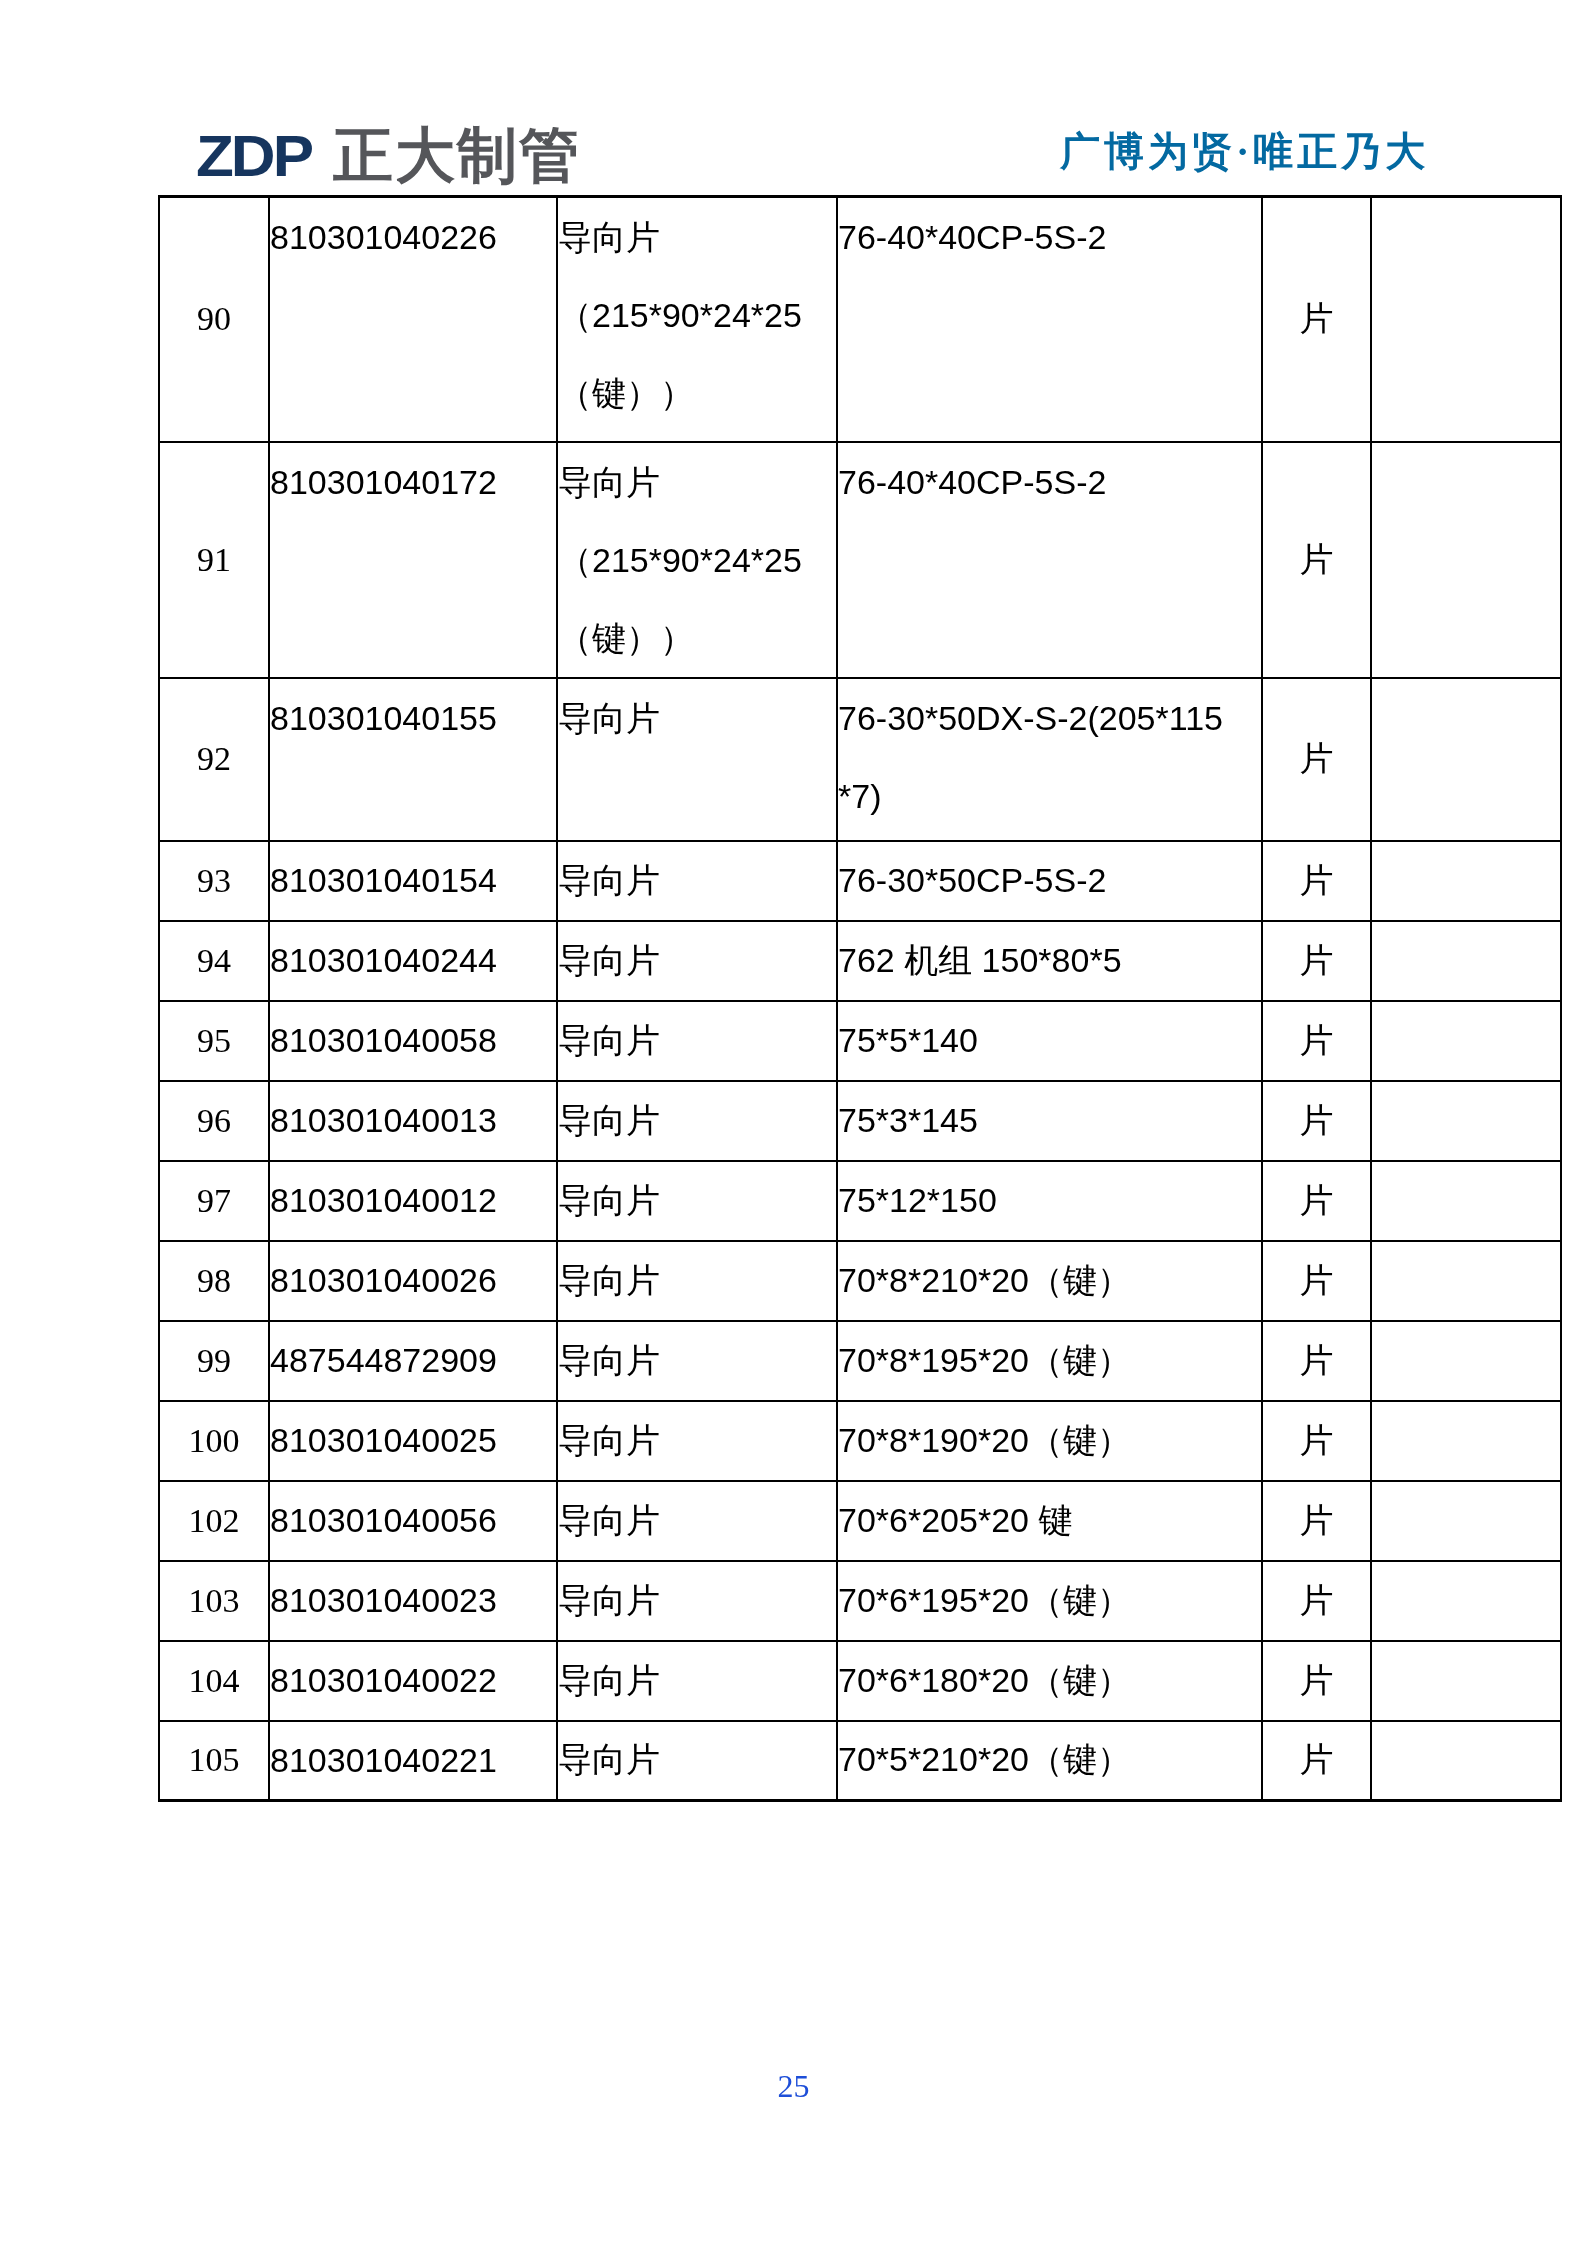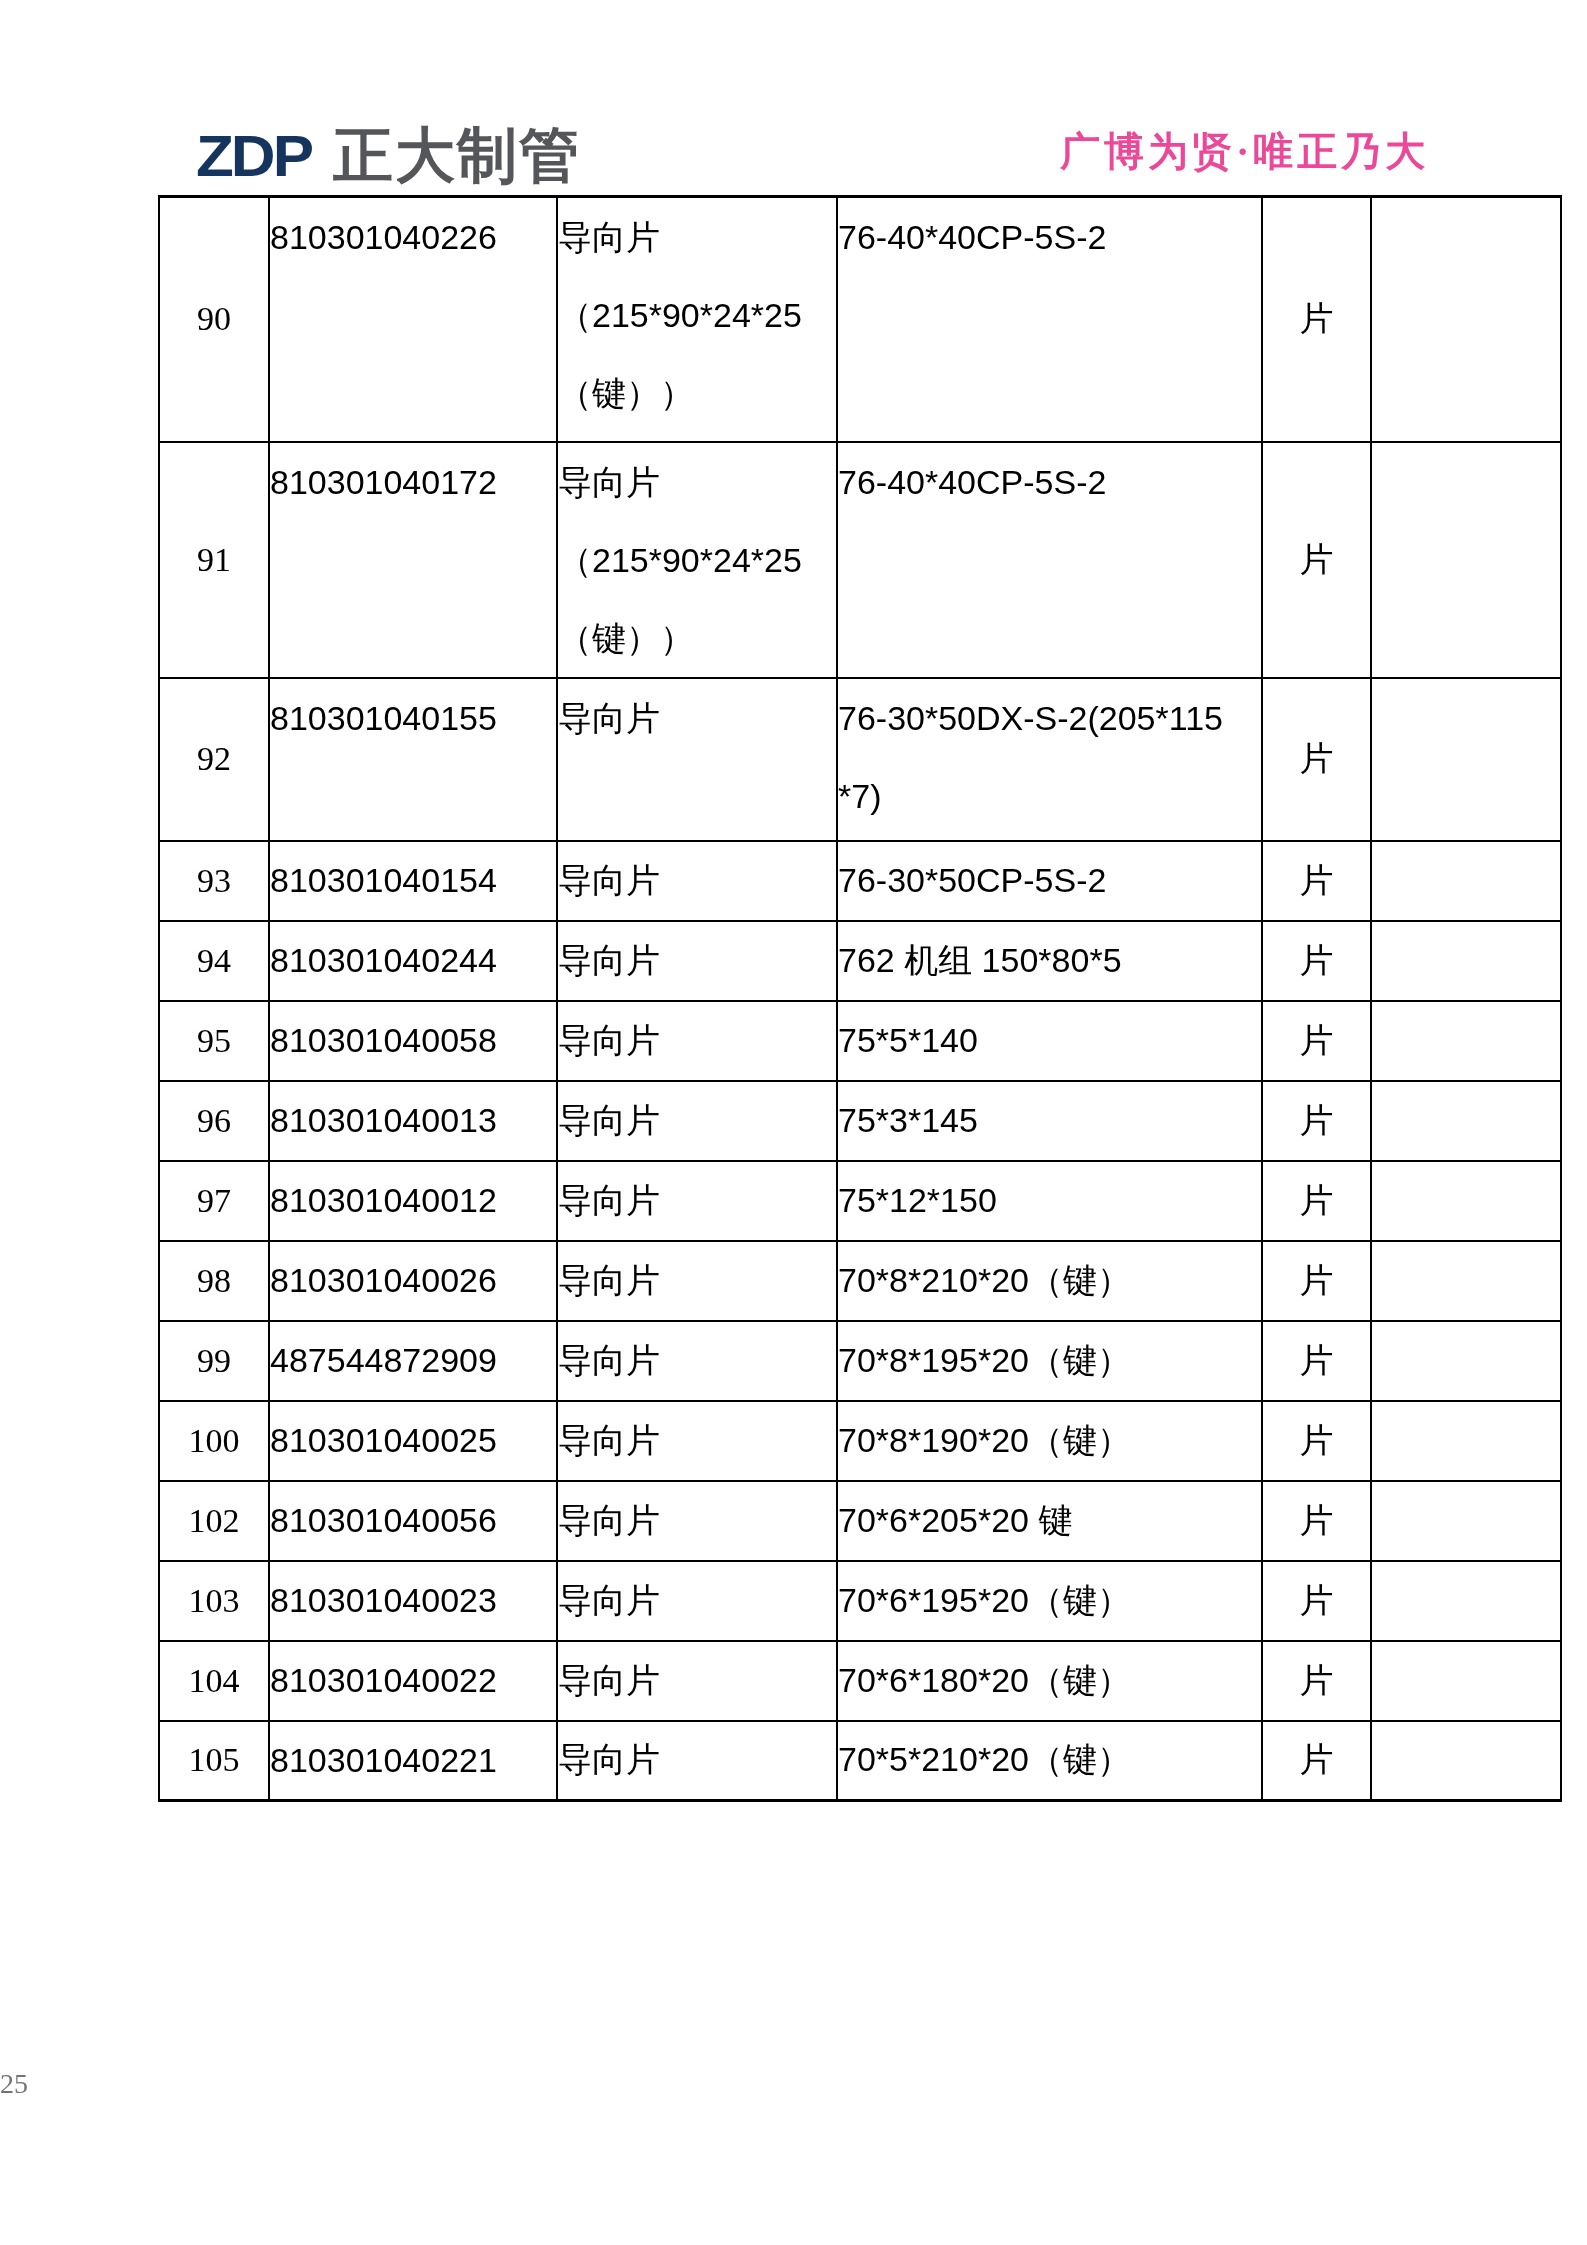--- a/index.html
+++ b/index.html
@@ -22,21 +22,21 @@
   }
   .logo-cn{
     font-family:"Liberation Sans", sans-serif;
     font-weight:700;font-size:60px;line-height:52px;
     color:#55565a;letter-spacing:2px;
   }
   .slogan{
     position:absolute;left:1060px;top:128px;width:430px;
     font-family:"Liberation Serif","DejaVu Serif", serif;
     font-weight:700;font-size:40px;line-height:48px;
-    color:#ec4899;letter-spacing:4px;white-space:nowrap;
+    color:#0369a1;letter-spacing:4px;white-space:nowrap;
   }
   
   table.parts{
     position:absolute;left:158px;top:195px;
     width:1402px;
     border-collapse:collapse;table-layout:fixed;
     border:2px solid #000;
     border-top:3px solid #000;
     border-bottom:3px solid #000;
   }
@@ -61,22 +61,23 @@
   tr.r-std{height:80px;}
   tr.r-tall td.c-code,tr.r-tall td.c-name,tr.r-tall td.c-spec,
   tr.r-tall2 td.c-code,tr.r-tall2 td.c-name,tr.r-tall2 td.c-spec,
   tr.r-mid td.c-code,tr.r-mid td.c-name,tr.r-mid td.c-spec{
     vertical-align:top;
   }
   .ln{line-height:78px;white-space:nowrap;}
   
   .page-num{
     position:absolute;left:0;top:2068px;width:1587px;
+    text-align:center;
     font-family:"Liberation Serif","DejaVu Serif", serif;
-    font-size:28px;color:#737373;
+    font-size:32px;color:#1d4ed8;
   }
 </style>
 </head>
 <body>
 
 <div class="header">
   <div class="logo">
     <span class="logo-zdp">ZDP</span>
     <span class="logo-cn">正大制管</span>
   </div>

